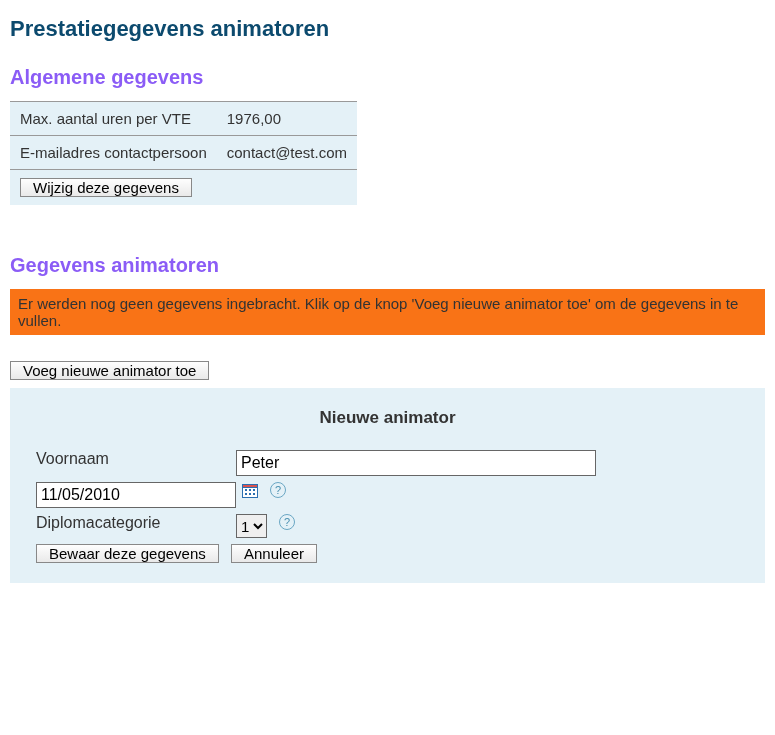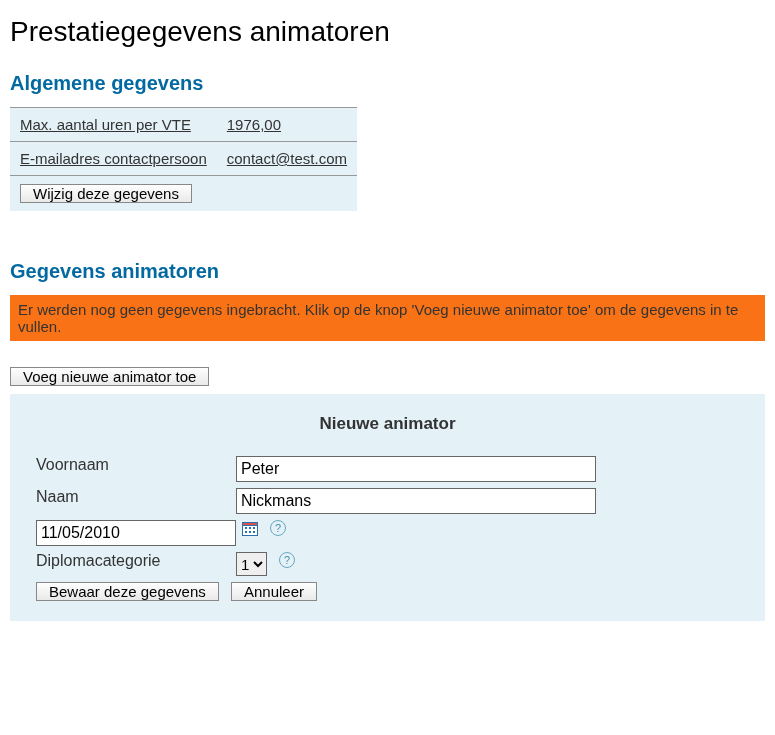--- a/index.html
+++ b/index.html
@@ -4,41 +4,41 @@
 <style>
   body {
     font-family: "Segoe UI", Tahoma, sans-serif;
     font-size: 15px;
     color: #333;
     margin: 0;
     padding: 16px 10px;
     background: #fff;
   }
   h1 {
-    font-size: 28px;
-    font-weight: 400;
-    color: #000000;
+    font-size: 22px;
+    font-weight: 700;
+    color: #0c4a6e;
     margin: 0 0 24px 0;
   }
   h2 {
     font-size: 20px;
     font-weight: 700;
-    color: #0369a1;
+    color: #8b5cf6;
     margin: 0 0 12px 0;
   }
   h3 {
     font-size: 17px;
     font-weight: 700;
     color: #333;
     margin: 0 0 22px 0;
     text-align: center;
   }
 
   
-  .gen-wrap { display:inline-block; background:#e4f1f7;text-decoration:underline; }
+  .gen-wrap { display:inline-block; background:#e4f1f7; }
   table.gen {
     border-collapse: collapse;
     font-size: 15px;
   }
   table.gen td {
     padding: 8px 10px;
     border-bottom: 1px solid #999;
     white-space: nowrap;
   }
   table.gen tr:first-child td { border-top: 1px solid #999; }
@@ -163,24 +163,20 @@
 <button class="std">Voeg nieuwe animator toe</button>
 
 <div class="panel">
   <h3>Nieuwe animator</h3>
 
   <div class="field-row">
     <label>Voornaam</label>
     <input type="text" class="wide" value="Peter" style="">
   </div>
 
-  <div class="field-row">
-    <label>Naam</label>
-    <input type="text" class="wide" value="Nickmans" style="">
-  </div>
 
   <div class="field-row">
     <input type="text" class="date" value="11/05/2010" style="">
     <span class="cal-icon">
       <svg width="16" height="16" viewBox="0 0 16 16">
         <rect x="0.5" y="2.5" width="15" height="13" fill="#fff" stroke="#2b6fb0"></rect>
         <rect x="0.5" y="2.5" width="15" height="3" fill="#d9534f" stroke="#2b6fb0"></rect>
         <rect x="3" y="7" width="2" height="2" fill="#2b6fb0"></rect>
         <rect x="7" y="7" width="2" height="2" fill="#2b6fb0"></rect>
         <rect x="11" y="7" width="2" height="2" fill="#2b6fb0"></rect>

